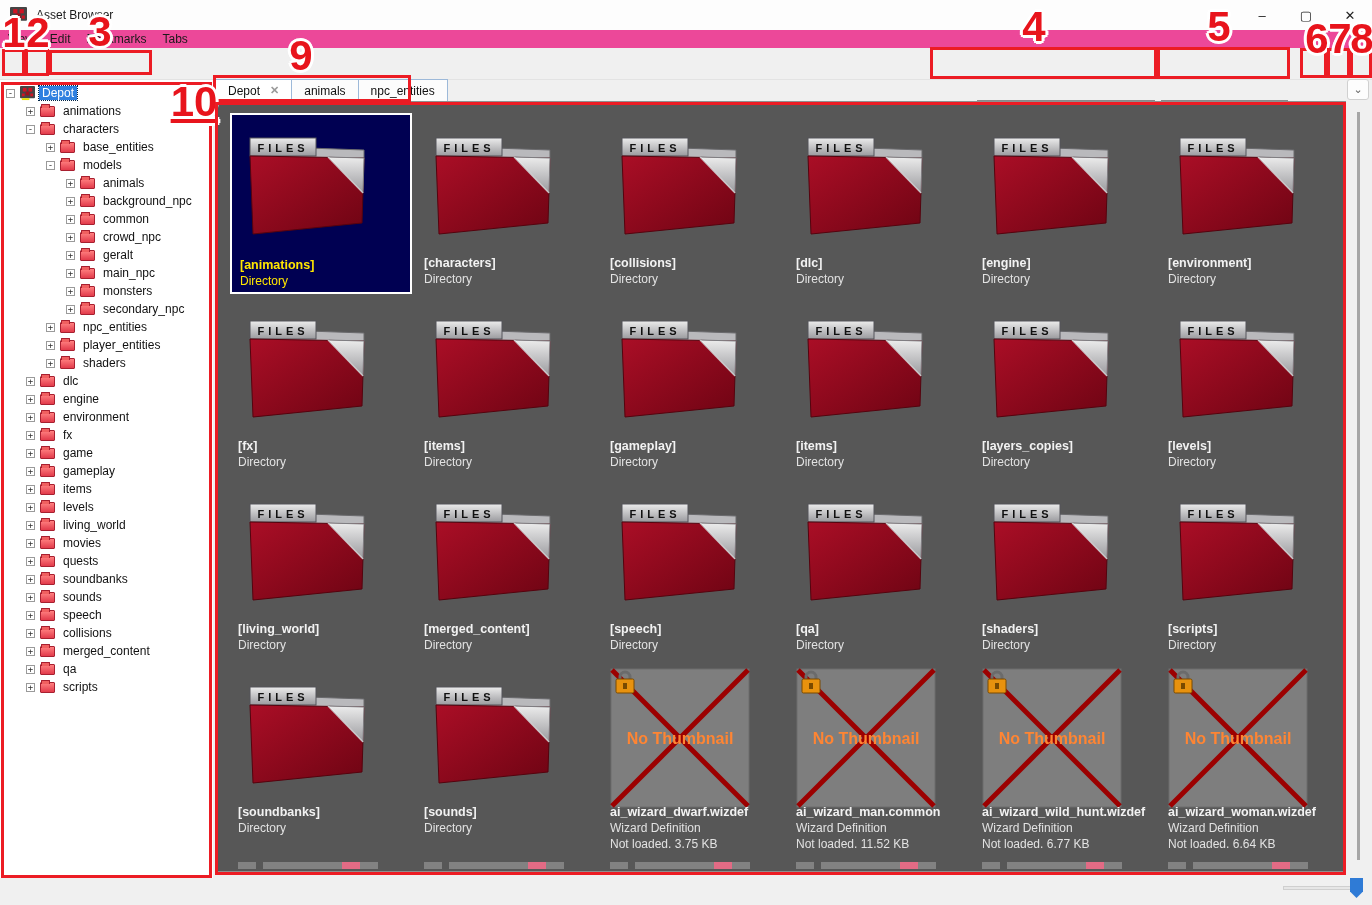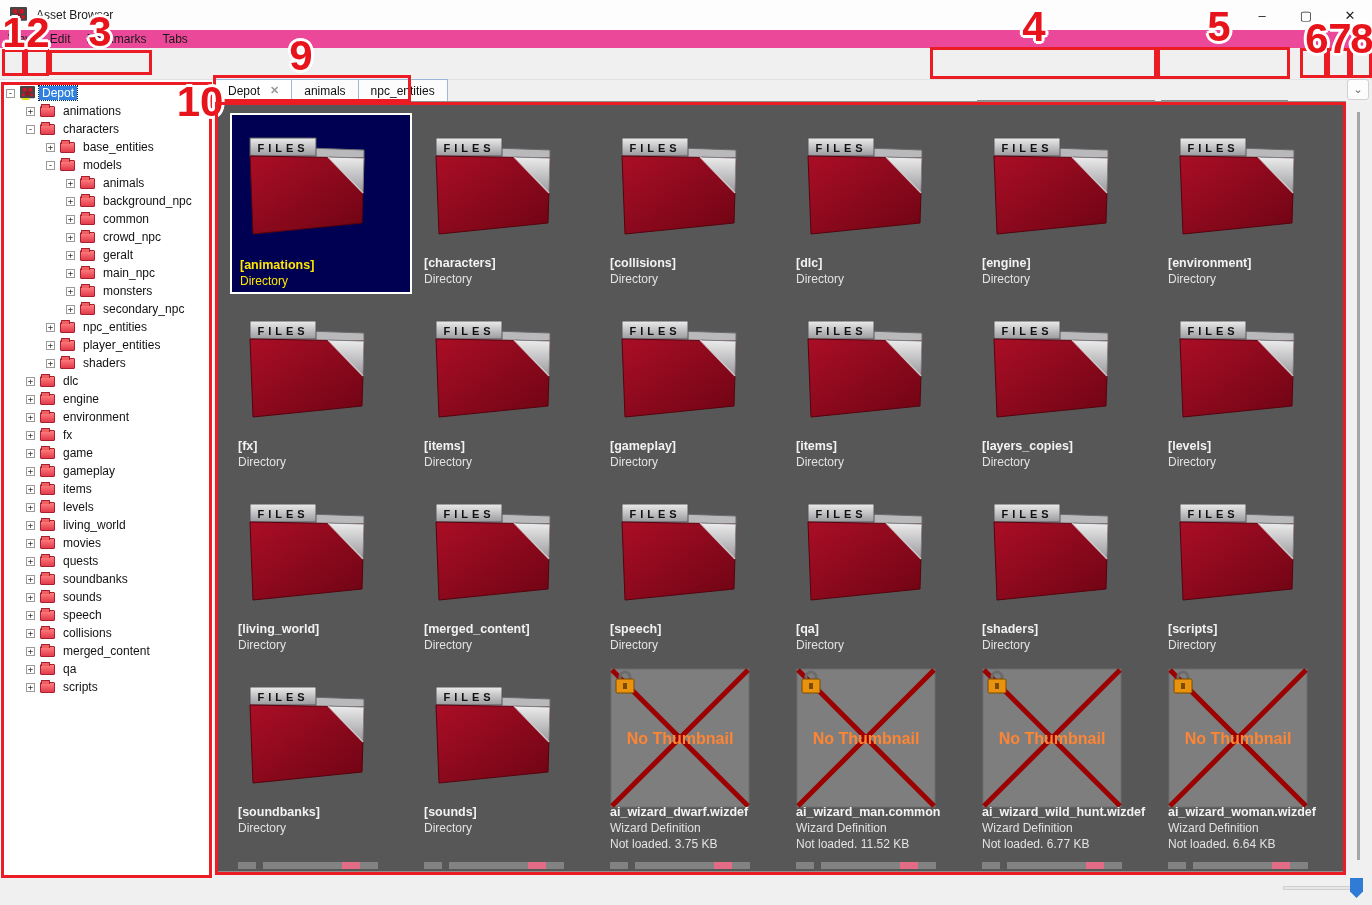--- a/index.html
+++ b/index.html
@@ -719,16 +719,16 @@
     <div class="anno-num" style="left: 1219px; top: 27px;">5</div>
     <div class="anno-box" style="left: 1300px; top: 48px; width: 27px; height: 30px;"></div>
     <div class="anno-num" style="left: 1317px; top: 39px;">6</div>
     <div class="anno-box" style="left: 1327px; top: 48px; width: 23px; height: 30px;"></div>
     <div class="anno-num" style="left: 1340px; top: 39px;">7</div>
     <div class="anno-box" style="left: 1350px; top: 48px; width: 22px; height: 30px;"></div>
     <div class="anno-num" style="left: 1362px; top: 39px;">8</div>
     <div class="anno-box" style="left: 213px; top: 75px; width: 198px; height: 27px;"></div>
     <div class="anno-num" style="left: 301px; top: 56px;">9</div>
     <div class="anno-box" style="left: 1px; top: 82px; width: 211px; height: 796px;"></div>
-    <div class="anno-num" style="left: 200px; top: 102px;">10</div>
+    <div class="anno-num" style="left: 194px; top: 102px; text-decoration: underline;">10</div>
     <div class="anno-box" style="left: 215px; top: 102px; width: 1131px; height: 773px;"></div>
     <div class="anno-num" style="left: 1400px; top: 133px;">11</div>
   </div>
 
 </body></html>

